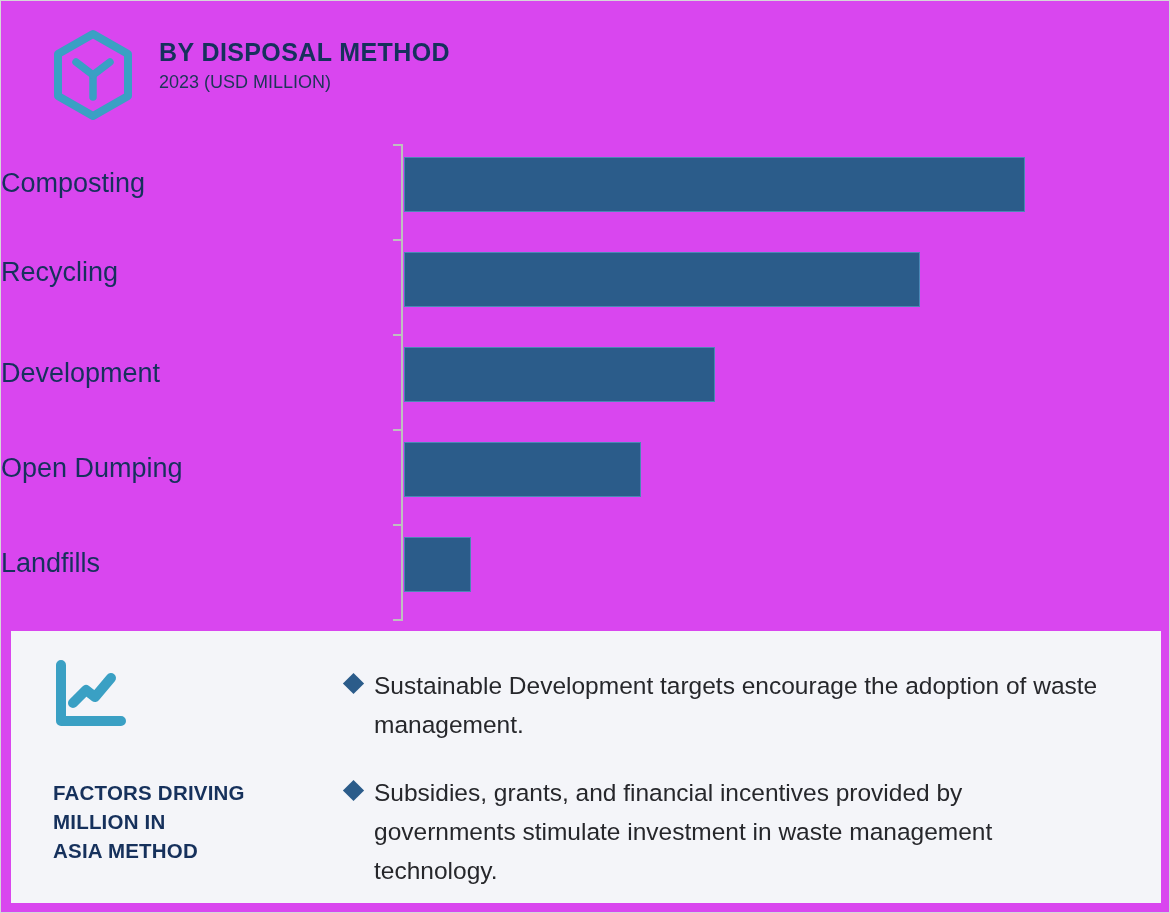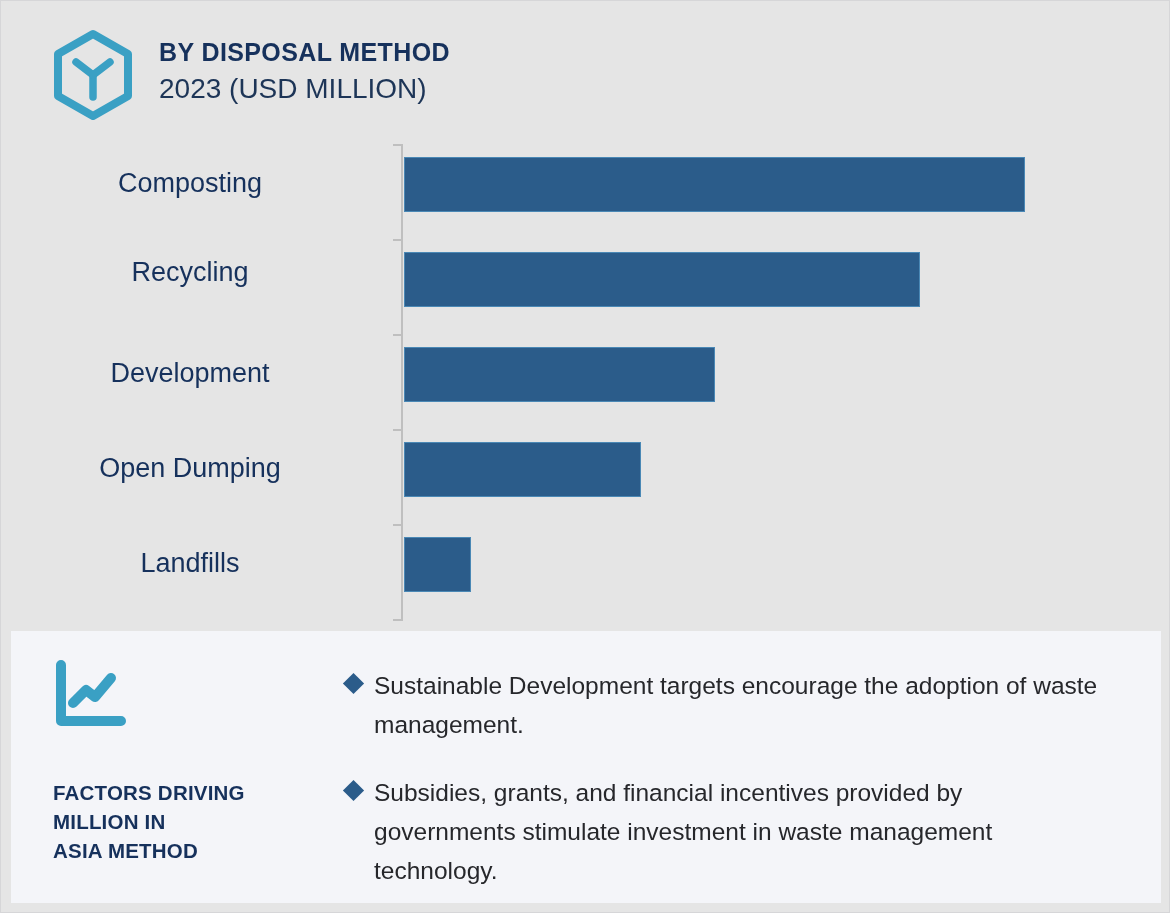--- a/index.html
+++ b/index.html
@@ -2,52 +2,52 @@
 <html><head>
 <meta charset="utf-8">
 <style>
   html,body{margin:0;padding:0;background:#ffffff;}
   body{font-family:"Liberation Sans",sans-serif;}
 
   .card{
     position:relative;
     width:1170px;height:913px;
     box-sizing:border-box;
-    background:#e5e5e5;
+    background:#d946ef;
     border:1px solid #d6d6d8;
     overflow:hidden;
   }
 
   
   .header{
     position:absolute;left:48px;top:28px;
     display:flex;align-items:flex-start;gap:22px;
   }
   .logo-hex{width:88px;height:92px;flex:0 0 auto;display:block;}
   .head-text{padding-top:8px;}
   .head-title{
     font-size:25px;font-weight:bold;letter-spacing:.4px;
     color:#16315c;line-height:1.2;white-space:nowrap;
   }
   .head-sub{
-    font-size:28px;color:#1d3557;line-height:1.25;
+    font-size:18px;color:#1d3557;line-height:1.25;
     margin-top:4px;white-space:nowrap;font-weight:400;
   }
 
   
   .chart{position:absolute;left:0;top:130px;width:1170px;height:500px;}
   .axis-line{
     position:absolute;left:400px;top:13px;width:2px;height:476px;
     background:#bfbfbf;
   }
   .tick{position:absolute;left:392px;width:10px;height:2px;background:#bfbfbf;}
 
   .bar-row{position:absolute;left:0;width:1170px;}
   .bar-label{
-    position:absolute;left:0;width:378px;text-align:center;
+    position:absolute;left:0;width:378px;text-align:left;
     font-size:27px;color:#16315c;font-weight:400;
     white-space:nowrap;
   }
   .bar{
     position:absolute;left:403px;
     background:#2b5c8a;
     border:1px solid #4a88b5;
     box-sizing:border-box;
   }
 

